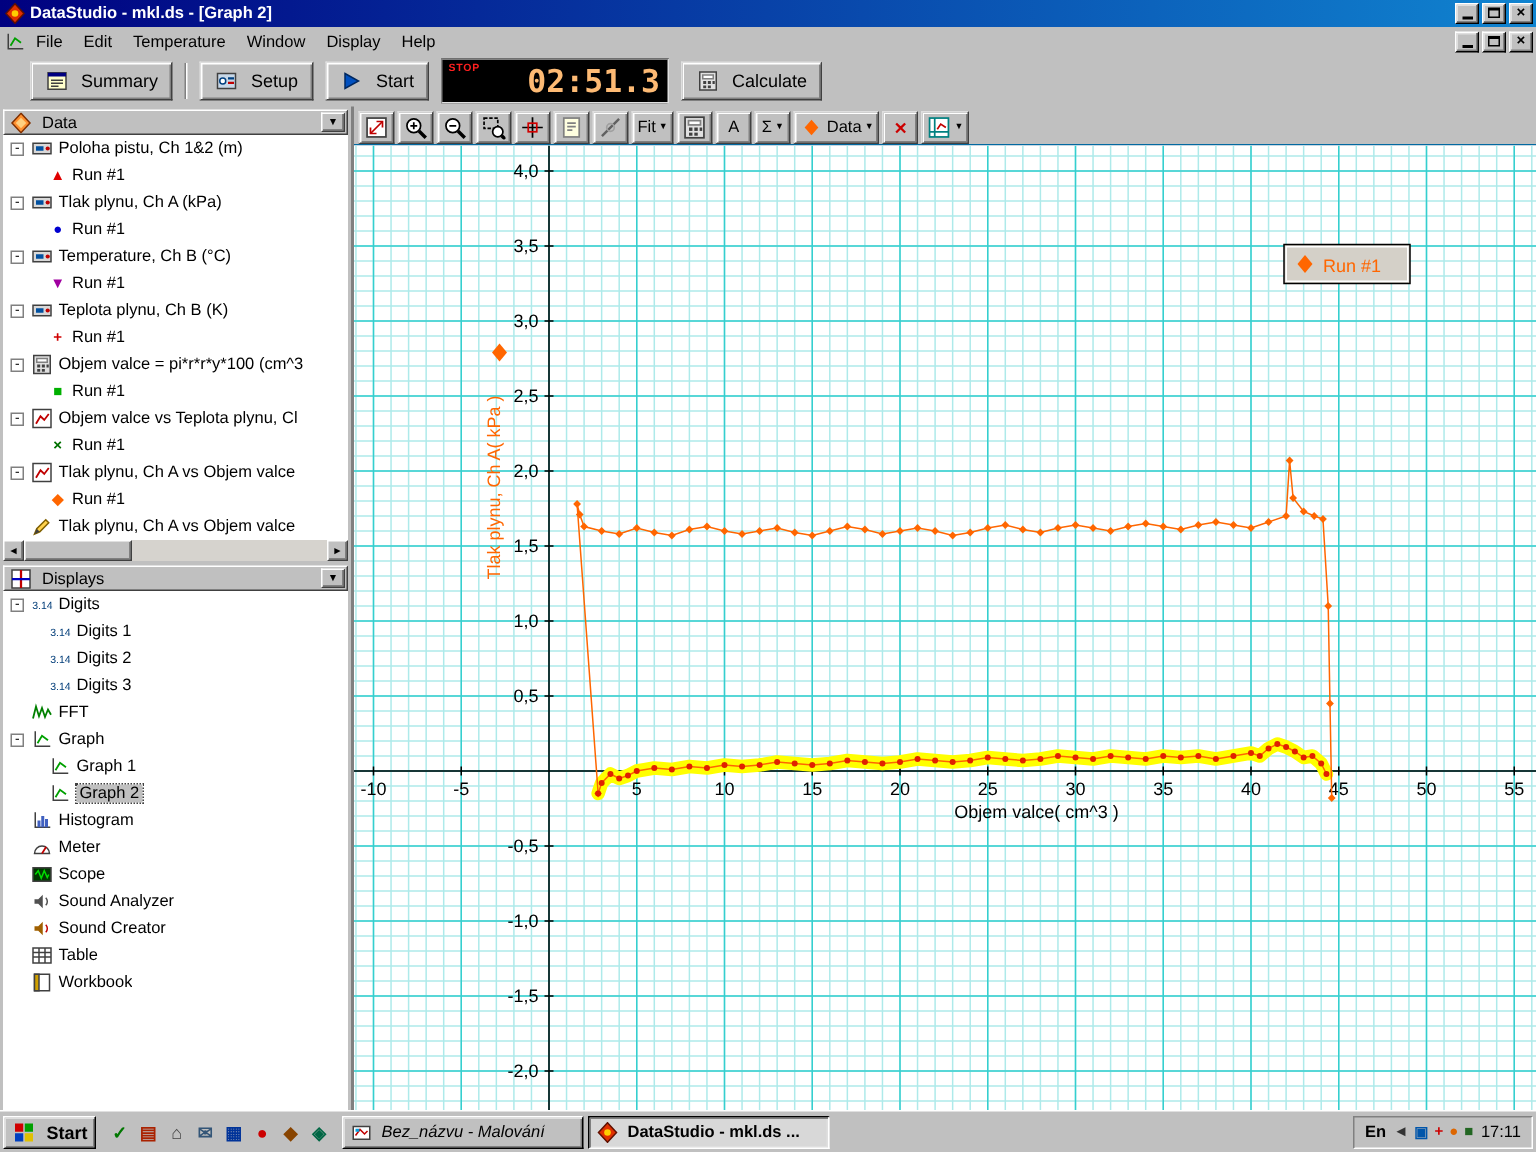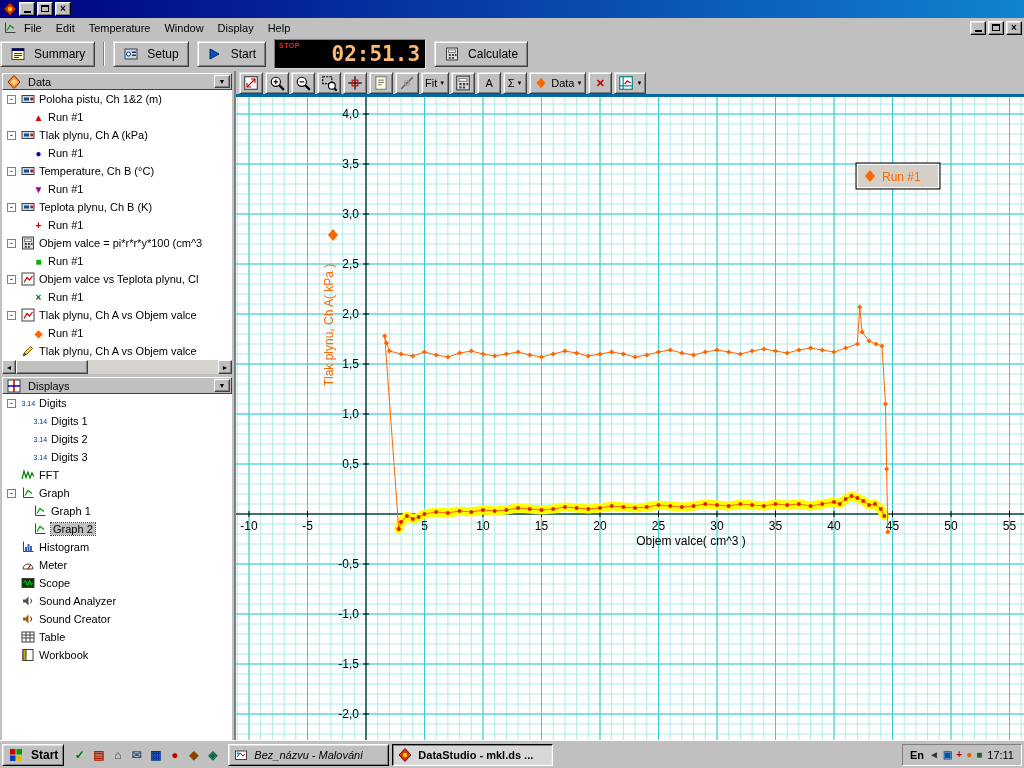--- a/index.html
+++ b/index.html
@@ -9,21 +9,21 @@
 .window{width:1024px;height:768px;display:flex;flex-direction:column}
 .titlebar{height:18px;background:linear-gradient(90deg,#000080,#1084d0);display:flex;align-items:center;padding:0 2px;flex:0 0 auto}
 .app-icon,.child-icon{width:15px;height:15px;display:inline-flex;align-items:center;justify-content:center}
 .titlebar .title{color:#fff;font-weight:bold;margin-left:3px;flex:1;white-space:nowrap;font-size:11px}
 .winbtn{width:16px;height:14px;margin-left:2px;background:#c0c0c0;border:1px solid;border-color:#fff #000 #000 #fff;box-shadow:inset -1px -1px 0 #808080,inset 1px 1px 0 #dfdfdf;display:inline-flex;align-items:flex-start;justify-content:center;font-size:10px;font-weight:bold;line-height:11px}
 .winbtn .minbar{width:7px;height:2px;background:#000;margin-top:8px}
 .winbtn .maxbox{width:8px;height:7px;border:1px solid #000;border-top:2px solid #000;margin-top:2px}
 .menubar{height:19px;display:flex;align-items:center;padding:0 2px;flex:0 0 auto}
 .menu-item{padding:3px 7px}
 .mspacer{flex:1}
-.toolbar{height:34px;display:flex;align-items:center;padding:0 0;gap:8px;flex:0 0 auto}
+.toolbar{height:34px;display:flex;align-items:center;padding:0 20px;gap:8px;flex:0 0 auto}
 .tbtn{display:inline-flex;align-items:center;gap:5px;height:26px;padding:0 9px;background:#c0c0c0;border:1px solid;border-color:#dfdfdf #404040 #404040 #dfdfdf;box-shadow:inset 1px 1px 0 #fff,inset -1px -1px 0 #808080;font-size:12px;white-space:nowrap}
 .tsep{width:2px;height:24px;border-left:1px solid #808080;border-right:1px solid #fff}
 .timer{width:152px;height:30px;background:#000;position:relative;border:1px solid;border-color:#808080 #dfdfdf #dfdfdf #808080}
 .timer .stop{position:absolute;top:2px;left:4px;color:#ff2020;font-size:7px;font-weight:bold;letter-spacing:.5px}
 .timer .digits{position:absolute;right:5px;top:2px;color:#fdba74;font-size:21px;font-weight:bold;font-family:"DejaVu Sans Mono",monospace}
 .main{flex:1;display:flex;min-height:0}
 .sidebar{width:236px;flex:0 0 auto;display:flex;flex-direction:column;padding:2px 2px 0 2px;border-right:2px solid #808080;background:#c0c0c0}
 .panel-header{height:17px;flex:0 0 auto;display:flex;align-items:center;gap:3px;padding-left:3px;background:#c0c0c0;border:1px solid;border-color:#fff #404040 #404040 #fff}
 .drop-btn{width:16px;height:13px;margin-left:auto;margin-right:1px;background:#c0c0c0;border:1px solid;border-color:#fff #404040 #404040 #fff;box-shadow:inset -1px -1px 0 #808080;font-size:7px;display:inline-flex;align-items:center;justify-content:center}
 .tree{background:#fff;overflow:hidden;position:relative}
@@ -37,21 +37,21 @@
 .ticon2w{width:16px;height:14px;flex:0 0 auto;display:inline-flex;align-items:center}
 .lbl{overflow:hidden}
 .lbl.selected{background:#c0c0c0;outline:1px dotted #404040;padding:0 2px}
 .marker{width:13px;flex:0 0 auto;text-align:center;font-size:10px;font-weight:bold;margin-right:3px}
 .hscroll{height:14px;flex:0 0 auto;display:flex;background:#d6d3ce}
 .sbtn{width:14px;height:14px;background:#c0c0c0;border:1px solid;border-color:#fff #404040 #404040 #fff;box-shadow:inset -1px -1px 0 #808080;font-size:7px;display:inline-flex;align-items:center;justify-content:center;flex:0 0 auto}
 .strack{flex:1;position:relative}
 .sthumb{position:absolute;left:0;top:0;width:72px;height:14px;background:#c0c0c0;border:1px solid;border-color:#fff #404040 #404040 #fff;box-shadow:inset -1px -1px 0 #808080}
 .panel-gap{height:3px;flex:0 0 auto}
 .graph-area{flex:1;display:flex;flex-direction:column;min-width:0}
-.graph-toolbar{height:26px;flex:0 0 auto;display:flex;align-items:flex-end;gap:2px;padding:0 3px;background:#c0c0c0;border-bottom:3px solid #0369a1}
+.graph-toolbar{height:26px;flex:0 0 auto;display:flex;align-items:flex-end;gap:2px;padding:0 3px;background:#c0c0c0;border-bottom:1px solid #0369a1}
 .gbtn{height:22px;min-width:24px;display:inline-flex;align-items:center;justify-content:center;gap:2px;padding:0 3px;background:#c0c0c0;border:1px solid;border-color:#dfdfdf #404040 #404040 #dfdfdf;box-shadow:inset 1px 1px 0 #fff,inset -1px -1px 0 #808080;font-size:11px}
 .gbtn .garrow{font-size:6px}
 .plot-wrap{flex:1;background:#fff;min-height:0}
 .taskbar{height:28px;flex:0 0 auto;display:flex;align-items:center;gap:3px;padding:0 2px;background:#c0c0c0;border-top:1px solid #fff}
 .start-btn{height:22px;display:inline-flex;align-items:center;gap:4px;padding:0 5px;font-weight:bold;font-size:12px;background:#c0c0c0;border:1px solid;border-color:#fff #000 #000 #fff;box-shadow:inset 1px 1px 0 #dfdfdf,inset -1px -1px 0 #808080}
 .ql{display:flex;align-items:center;gap:2px;padding:0 4px}
 .qicon{width:17px;height:18px;display:inline-flex;align-items:center;justify-content:center;font-size:12px;font-weight:bold}
 .taskbtn{width:161px;height:22px;display:inline-flex;align-items:center;gap:4px;padding:0 5px;background:#c0c0c0;border:1px solid;border-color:#fff #000 #000 #fff;box-shadow:inset 1px 1px 0 #dfdfdf,inset -1px -1px 0 #808080;overflow:hidden;white-space:nowrap;font-size:11px;text-align:left}
 .taskbtn.active{border-color:#000 #fff #fff #000;box-shadow:inset 1px 1px 0 #808080,inset -1px -1px 0 #dfdfdf;background:#d8d8d8;font-weight:bold}
 .tray{margin-left:auto;height:22px;display:flex;align-items:center;gap:5px;padding:0 7px;border:1px solid;border-color:#808080 #fff #fff #808080;font-size:11px}
@@ -62,20 +62,21 @@
 <body>
 
 <div class="window">
   <div class="titlebar">
     <span class="app-icon" id="app-icon-slot">
         <svg width="14" height="14" viewBox="0 0 14 14">
           <path d="M7 0.5 L13 7 L7 13.5 L1 7 Z" fill="#e03000" stroke="#601000"></path>
           <circle cx="7" cy="7" r="2.2" fill="#ffd000"></circle>
         </svg>
       </span>
+    <span class="title">DataStudio - mkl.ds - [Graph 2]</span>
     <span class="winbtn">
         <span class="minbar"></span>
       </span>
     <span class="winbtn">
         <span class="maxbox"></span>
       </span>
     <span class="winbtn">×</span>
   </div>
 
   <div class="menubar">

